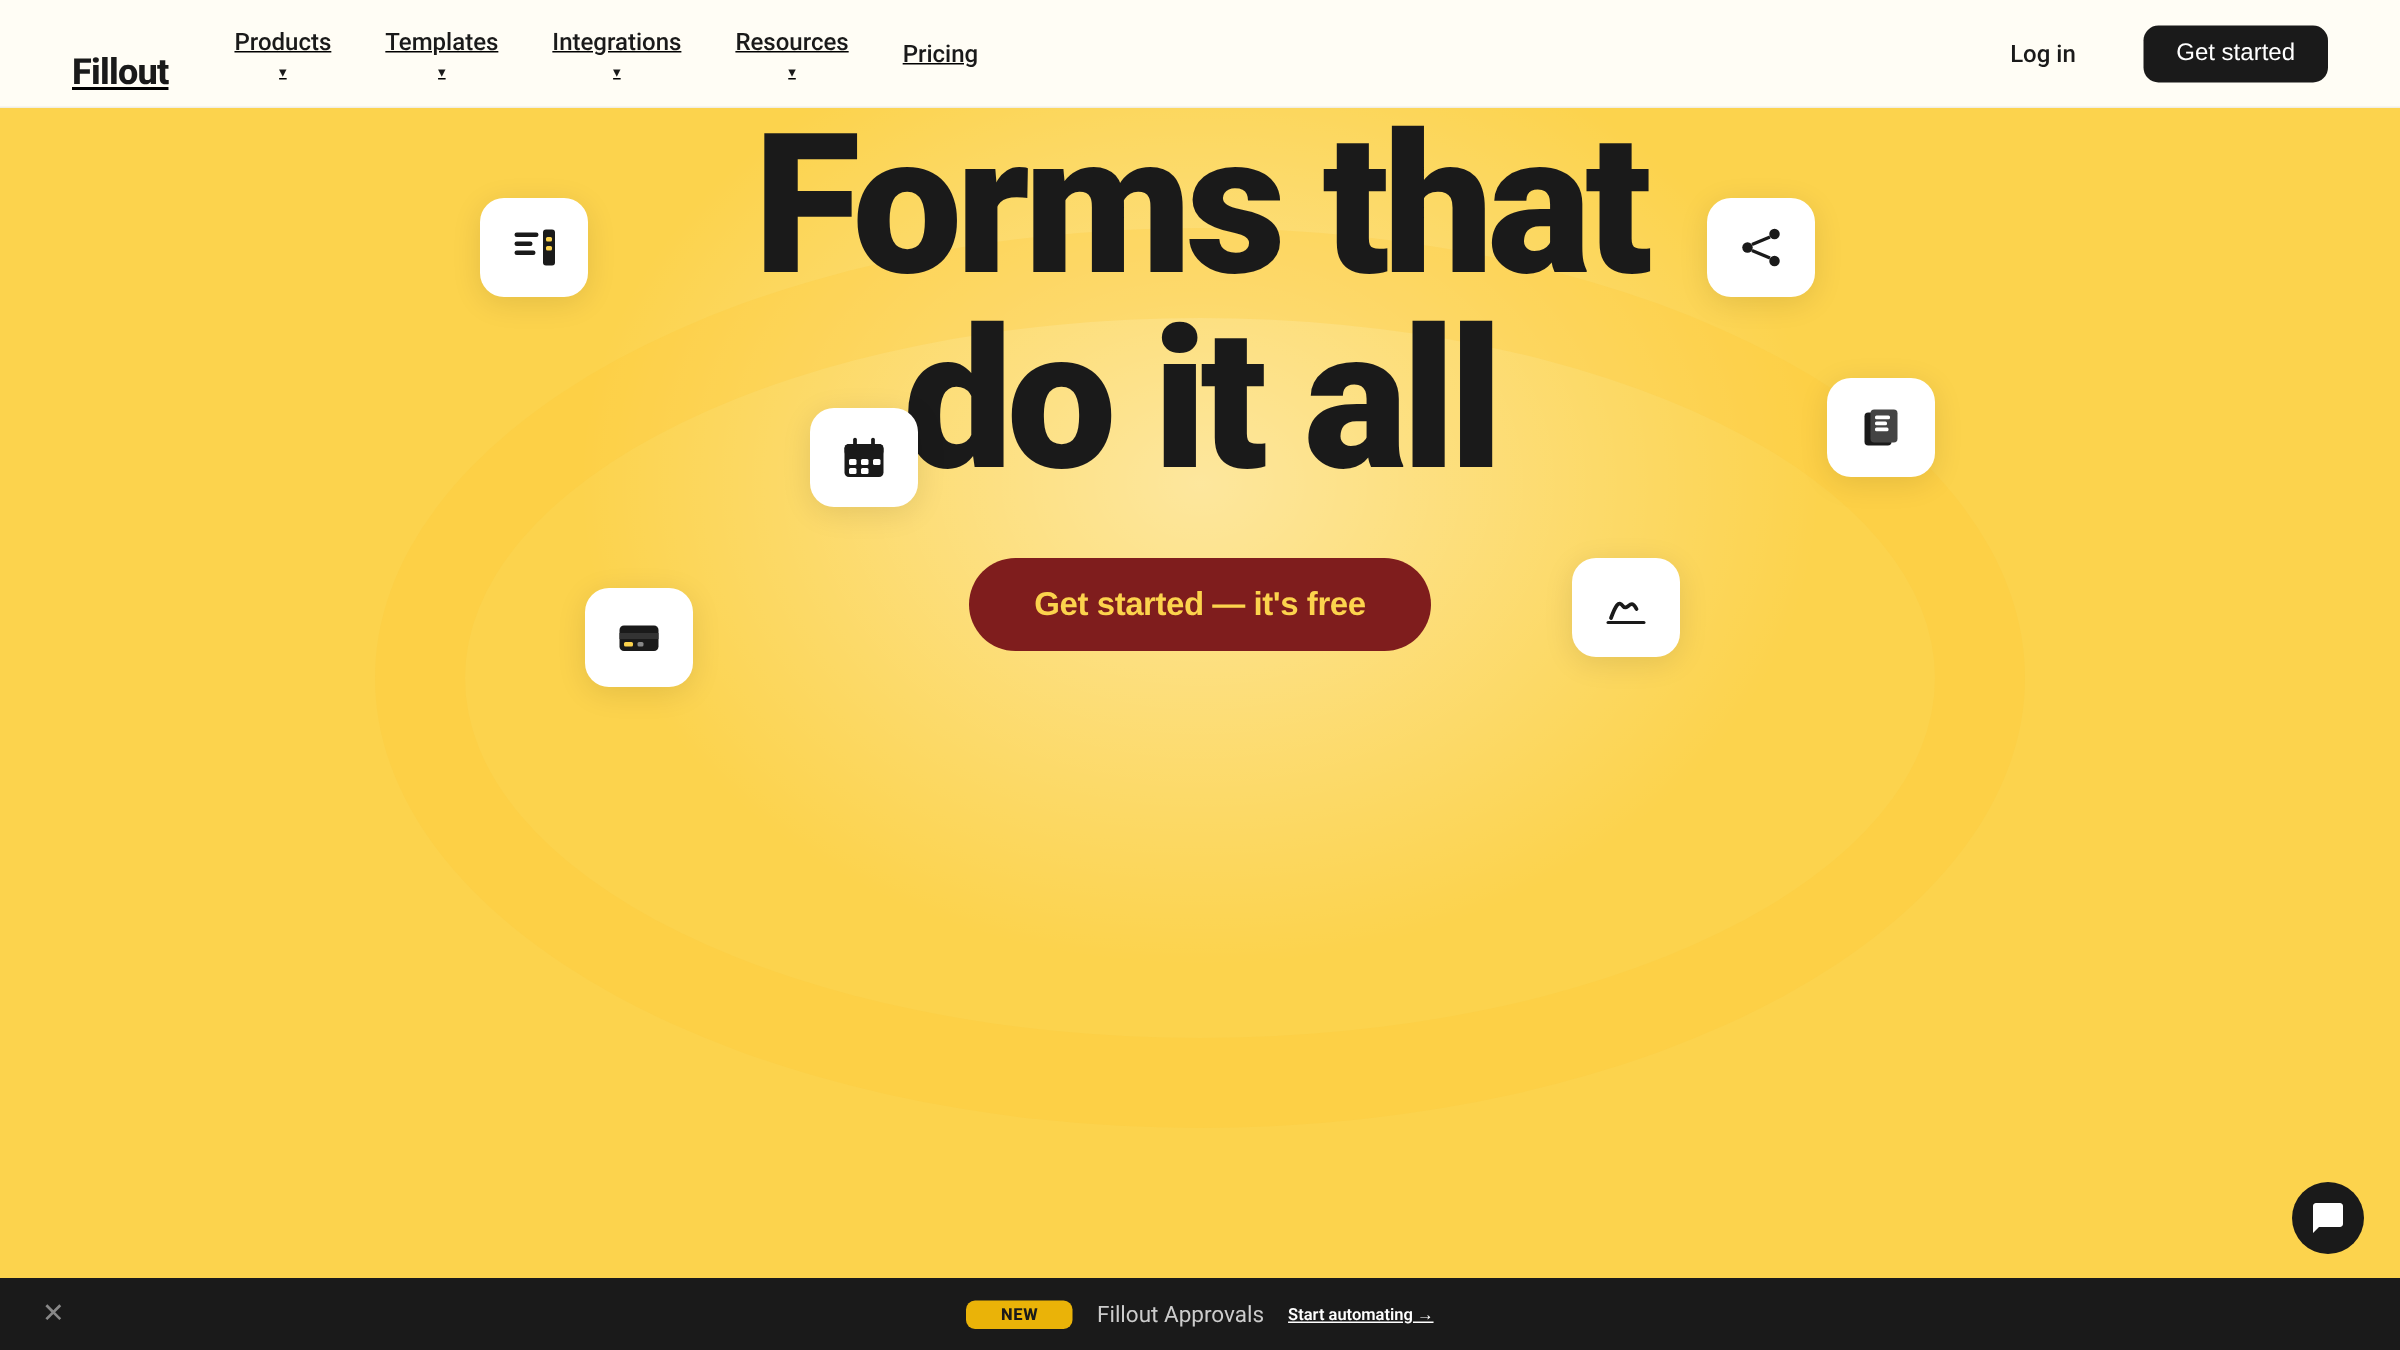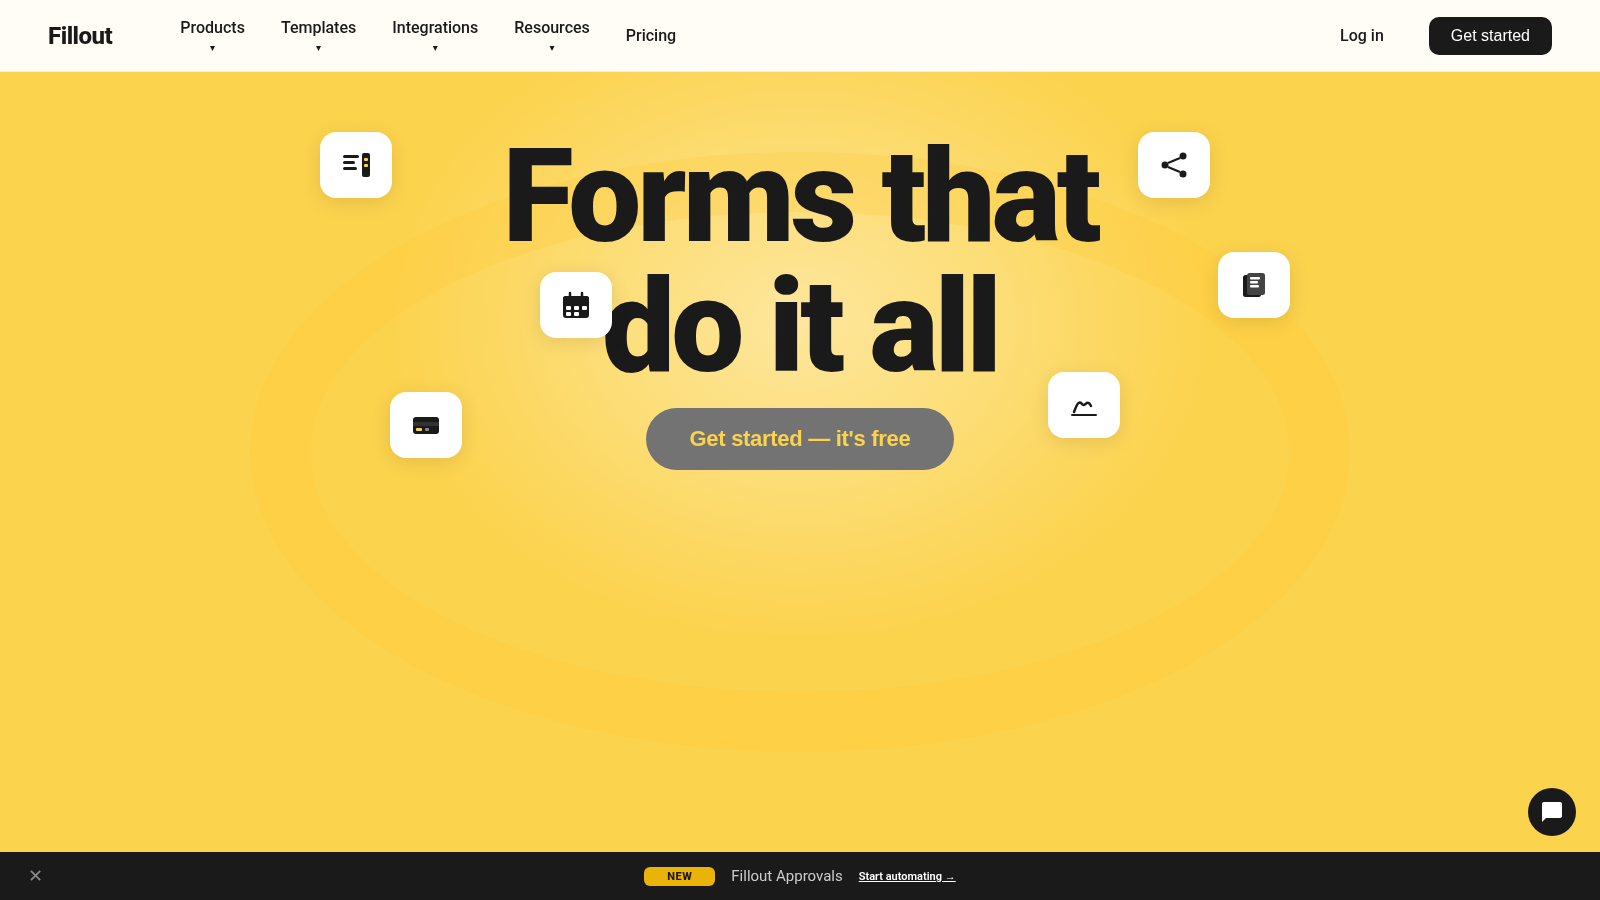--- a/index.html
+++ b/index.html
@@ -21,22 +21,23 @@
       display: flex;
       align-items: center;
       justify-content: space-between;
       padding: 0 48px;
       height: 72px;
       border-bottom: 1px solid rgba(0,0,0,0.06);
     }
 
     .navbar-left {
       display: flex;
-      align-items: center;
-      gap: 54px;
+      align-items: flex-end;
+      gap: 30px;
+      text-decoration: underline;
     }
 
     .logo {
       font-size: 24px;
       font-weight: 800;
       color: #1a1a1a;
       letter-spacing: -0.5px;
     }
 
     .nav-links {
@@ -92,21 +93,20 @@
     
     .hero {
       position: relative;
       width: 100%;
       height: calc(900px - 72px - 48px);
       background: #fcd34d;
       display: flex;
       flex-direction: column;
       align-items: center;
       justify-content: flex-start;
-      padding-top: 60px;
       overflow: hidden;
     }
 
     
     .hero::before {
       content: '';
       position: absolute;
       top: -100px;
       left: 50%;
       transform: translateX(-50%);
@@ -137,22 +137,22 @@
       font-weight: 900;
       line-height: 1.0;
       color: #1a1a1a;
       text-align: center;
       letter-spacing: -4px;
     }
 
     .hero-cta {
       position: relative;
       z-index: 2;
-      margin-top: 16px;
-      background: #737373;
+      margin-top: 40px;
+      background: #7f1d1d;
       color: #fcd34d;
       font-size: 22px;
       font-weight: 700;
       padding: 18px 44px;
       border-radius: 50px;
       cursor: pointer;
       border: none;
       letter-spacing: -0.3px;
     }
 

